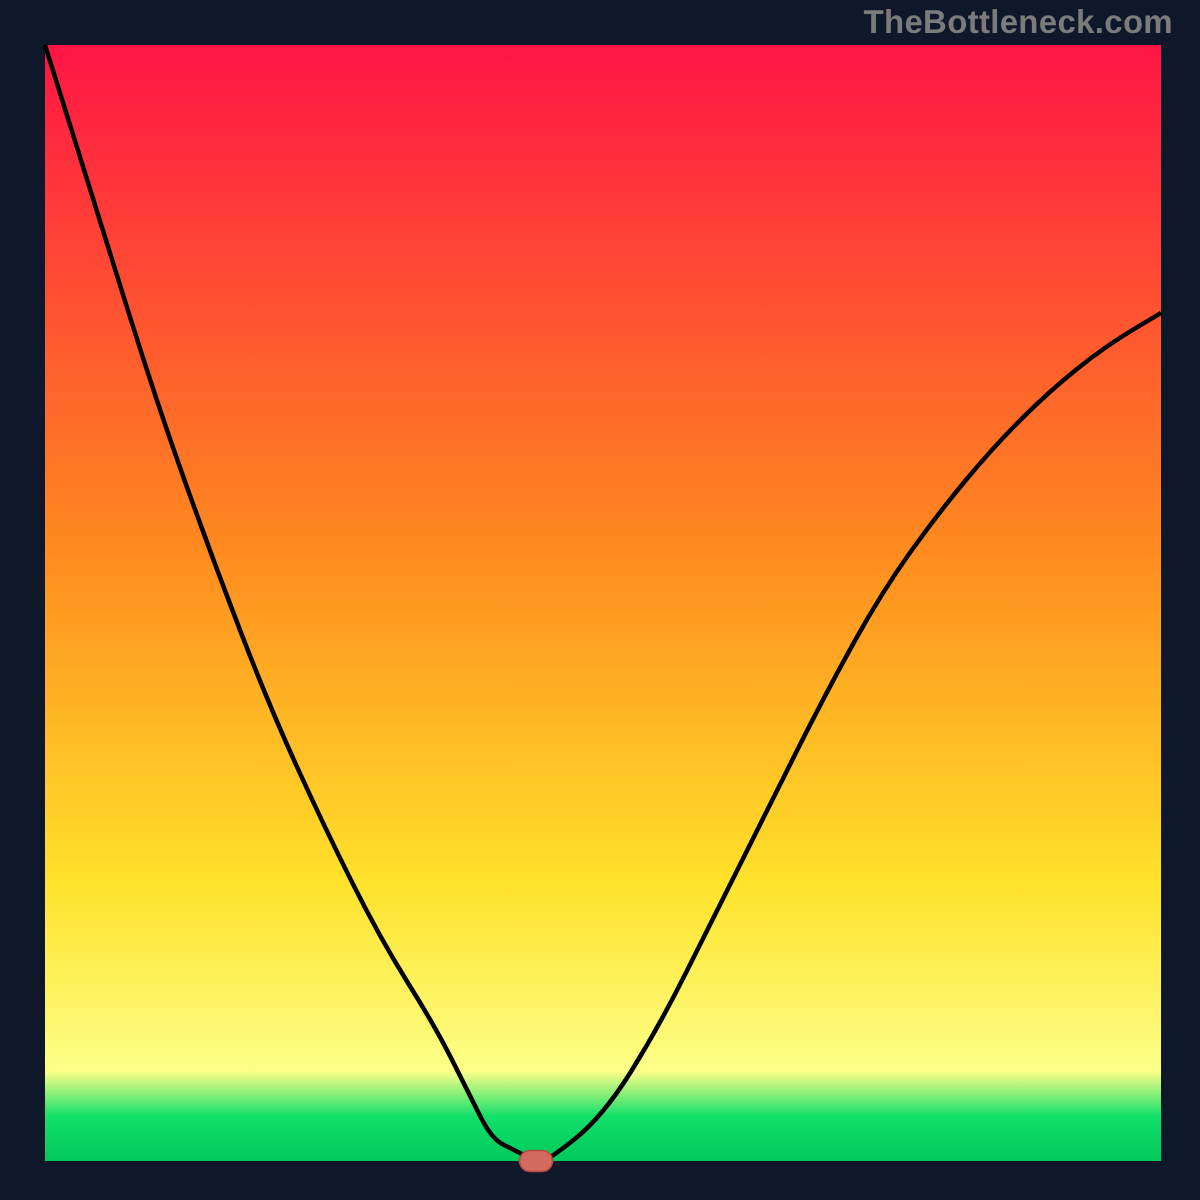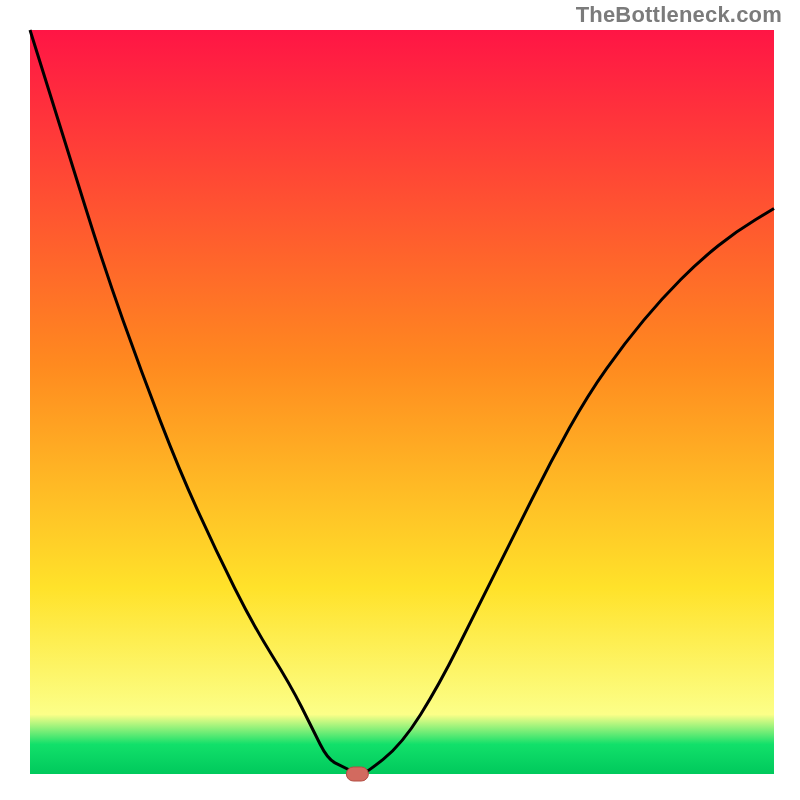--- a/index.html
+++ b/index.html
@@ -8,21 +8,21 @@
     width: 800px;
     height: 800px;
     background: #000;
     font-family: Arial, Helvetica, sans-serif;
     overflow: hidden;
   }
   .frame {
     position: relative;
     width: 800px;
     height: 800px;
-    background: #ffffff;
+    background: #0f172a;
   }
   .watermark {
     position: absolute;
     top: 2px;
     right: 18px;
     color: #7b7b7b;
     font-size: 22px;
     font-weight: 600;
     letter-spacing: 0.2px;
     z-index: 5;

